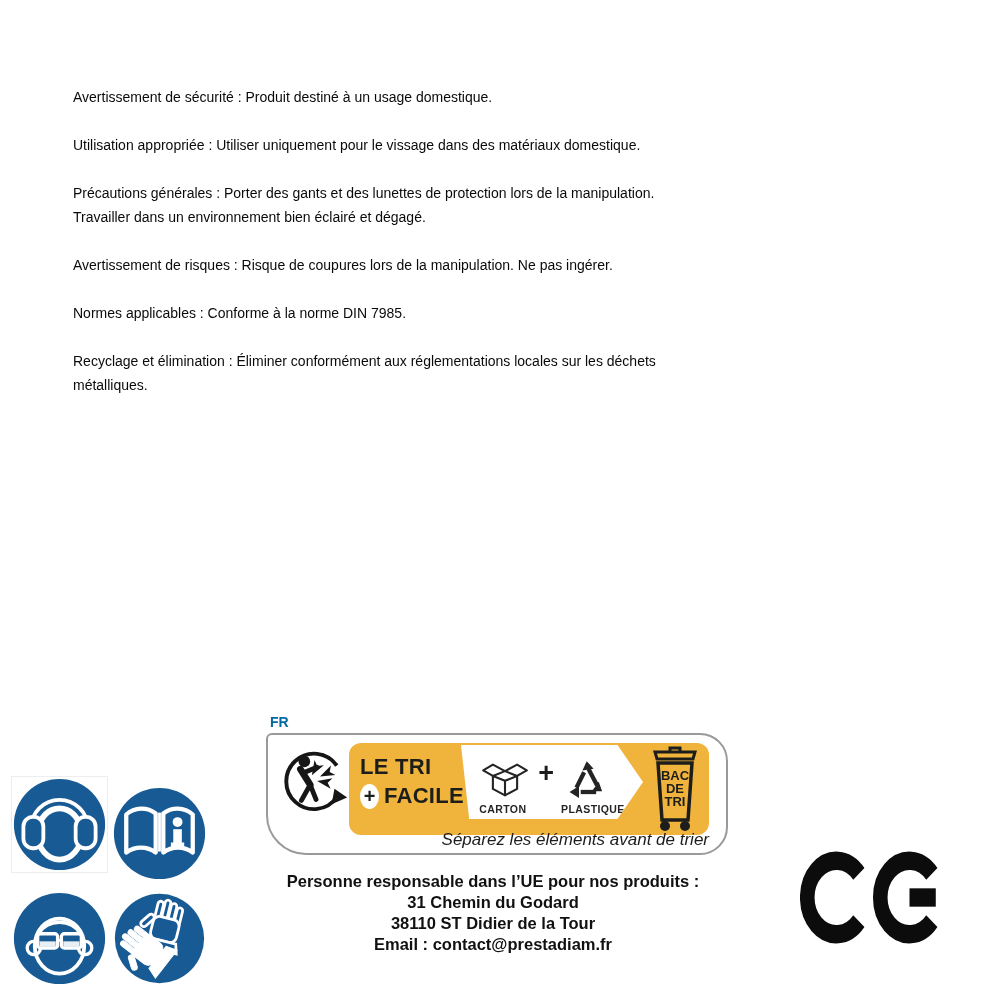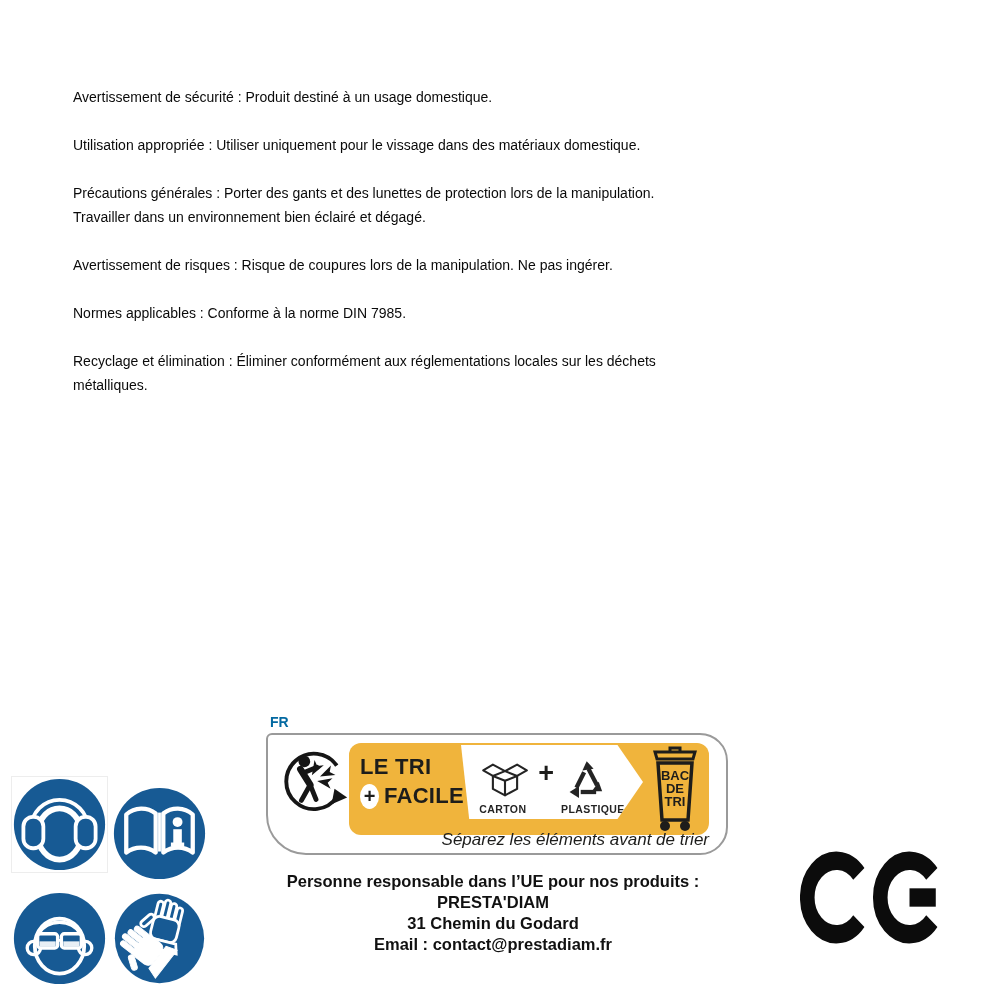--- a/index.html
+++ b/index.html
@@ -227,22 +227,22 @@
           </svg>
         </div>
       </div>
 
       <div class="tagline">Séparez les éléments avant de trier</div>
     </div>
   </div>
 
   <div class="address">
     <div>Personne responsable dans l’UE pour nos produits :</div>
-    <div>PRESTA'DIAM</div>
     <div>31 Chemin du Godard</div>
+    <div>38110 ST Didier de la Tour</div>
     <div>Email : contact@prestadiam.fr</div>
   </div>
 
   <div class="ce" aria-label="CE">
     <svg viewBox="0 0 200 110" preserveAspectRatio="none">
       <g stroke="#0c0c0c" stroke-width="20" fill="none">
         <path d="M80.6,29.3 A40,40 0 1 0 80.6,80.7"></path>
         <path d="M180.6,29.3 A40,40 0 1 0 180.6,80.7"></path>
         <line x1="150" y1="55" x2="186" y2="55"></line>
       </g>

